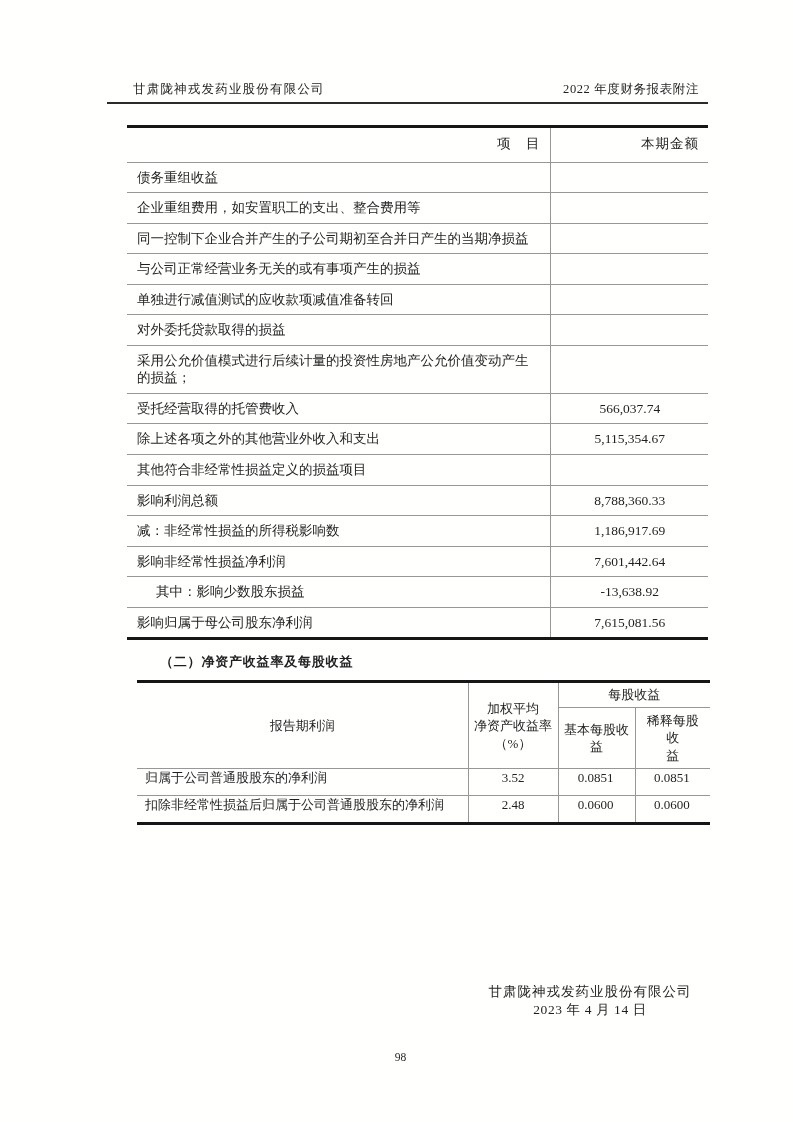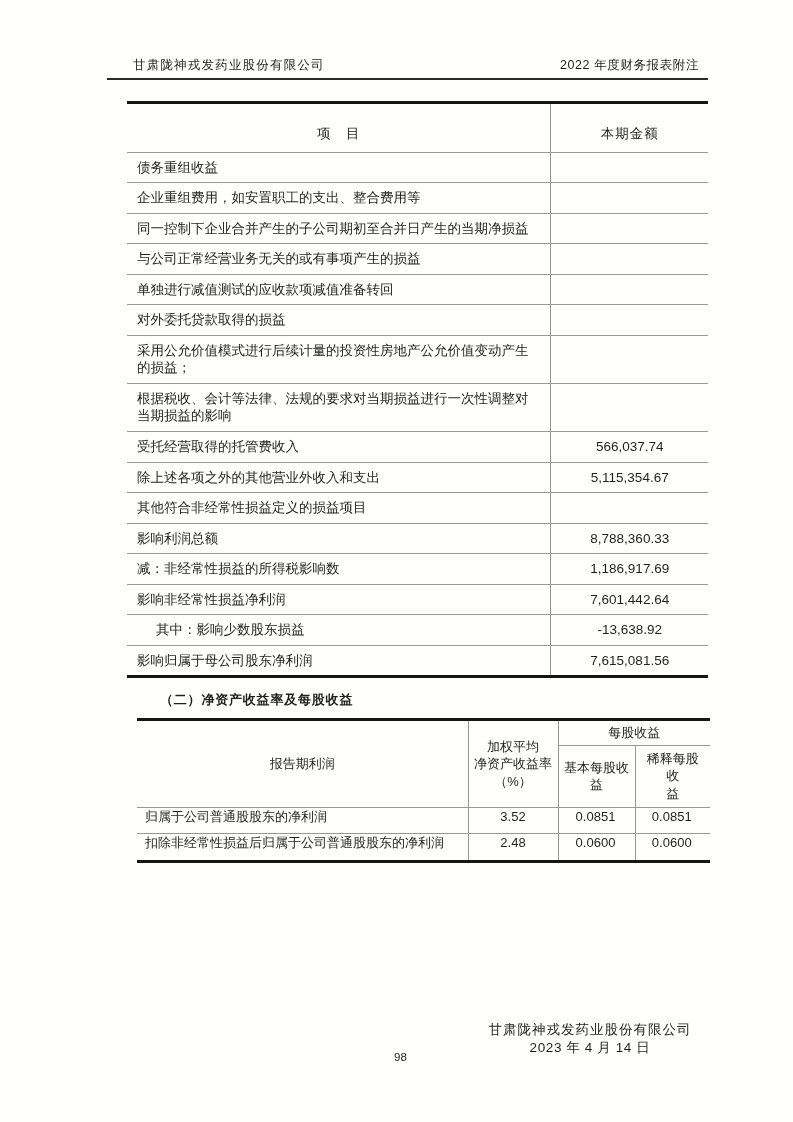--- a/index.html
+++ b/index.html
@@ -1,51 +1,51 @@
 <!DOCTYPE html>
 <html><head>
 <meta charset="utf-8">
 <style>
   html,body { margin:0; padding:0; background:#ffffff; }
   .page {
     position:relative;
     width:793px; height:1122px;
     background:#fffffe;
     color:#1f1f1f;
-    font-family:Liberation Sans, sans-serif;
+    font-family:Liberation Serif, serif;
     overflow:hidden;
   }
   .content { position:absolute; left:107px; top:0; width:601px; }
 
   
   .page-header {
     display:flex; justify-content:space-between; align-items:flex-end;
     padding-top:57px; padding-bottom:4px;
     border-bottom:2px solid #2b2b2b;
     font-size:12.5px;
   }
   .page-header .hl { margin-left:26px; letter-spacing:1.2px; }
-  .page-header .hr { margin-right:9px; letter-spacing:0.6px; }
+  .page-header .hr { margin-right:9px; letter-spacing:0.6px;margin-top:24px; }
 
   
   table { border-collapse:collapse; table-layout:fixed; }
   .t1 {
     margin:21px 0 0 20px; width:581px;
     font-size:13.5px;
     border-top:3px solid #161616;
     border-bottom:3px solid #161616;
   }
   .t1 th, .t1 td {
     border-top:1px solid #979797;
     font-weight:normal;
     padding:6px 9px 6px 10px;
     line-height:1.3;
     vertical-align:middle;
   }
-  .t1 thead th { text-align:center; padding-top:21px; padding-bottom:9px; letter-spacing:1px; }
+  .t1 thead th { text-align:right; padding-top:7px; padding-bottom:9px; letter-spacing:1px; }
   .t1 thead th:first-child, .t1 td:first-child { border-right:1px solid #979797; }
   .t1 td.val { text-align:center; padding-right:9px; }
   .t1 tr.indent td:first-child { padding-left:29px; }
 
   
   .section-heading {
     margin:13px 0 0 53px;
     font-weight:bold;
     font-size:13px;
     letter-spacing:0.8px;
@@ -132,24 +132,20 @@
         <tr>
             <td>单独进行减值测试的应收款项减值准备转回</td>
             <td class="val"></td>
           </tr>
         <tr>
             <td>对外委托贷款取得的损益</td>
             <td class="val"></td>
           </tr>
         <tr>
             <td>采用公允价值模式进行后续计量的投资性房地产公允价值变动产生的损益；</td>
-            <td class="val"></td>
-          </tr>
-        <tr>
-            <td>根据税收、会计等法律、法规的要求对当期损益进行一次性调整对当期损益的影响</td>
             <td class="val"></td>
           </tr>
         <tr>
             <td>受托经营取得的托管费收入</td>
             <td class="val">566,037.74</td>
           </tr>
         <tr>
             <td>除上述各项之外的其他营业外收入和支出</td>
             <td class="val">5,115,354.67</td>
           </tr>

